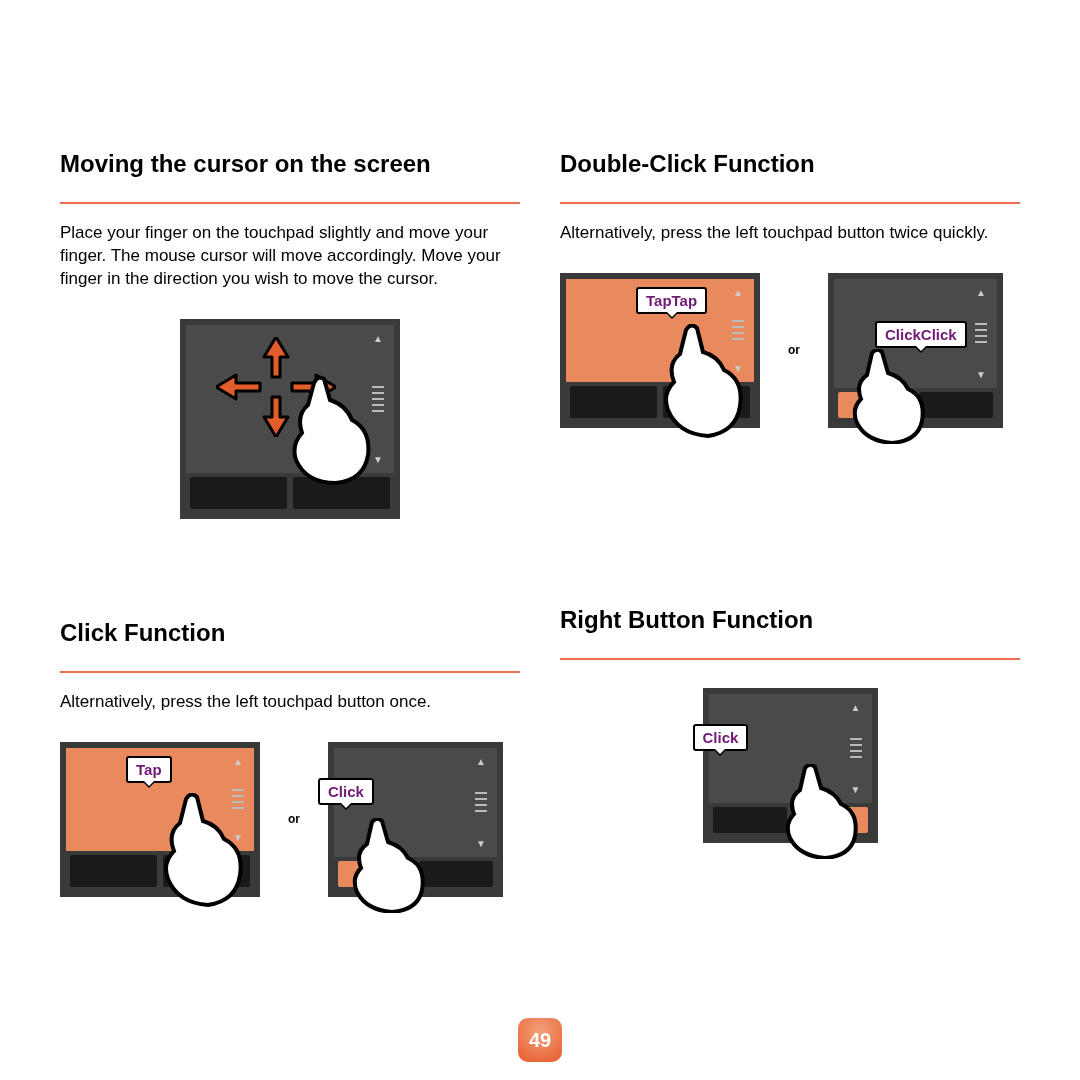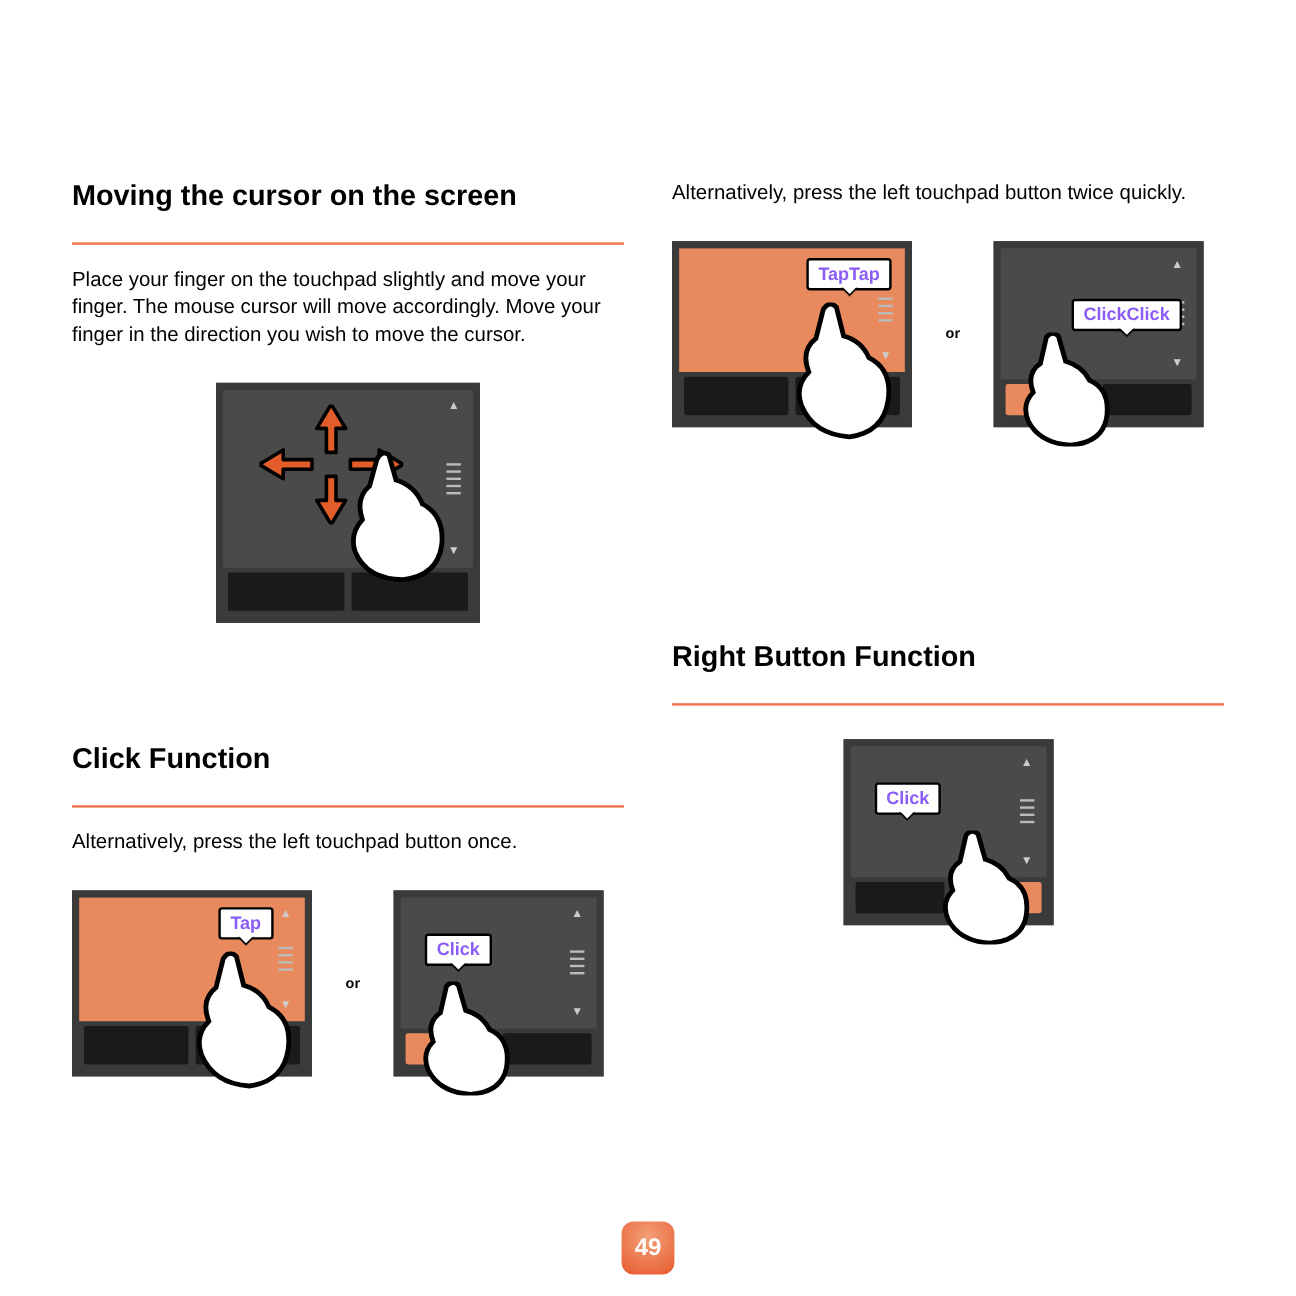--- a/index.html
+++ b/index.html
@@ -118,38 +118,37 @@
   .touchpad.small .hand.click-right { left: 70px; top: 70px; width: 85px; height: 95px; }
   
   .bubble {
     position: absolute;
     background: #fff;
     border: 2px solid #000;
     border-radius: 3px;
     padding: 3px 8px;
     font-size: 15px;
     font-weight: bold;
-    color: #8b5cf6;
+    color: #701a75;
     white-space: nowrap;
-    margin-left: 36px;
   }
   .bubble::after {
     content: "";
     position: absolute;
     left: 50%;
     bottom: -12px;
     transform: translateX(-50%);
     border: 7px solid transparent;
     border-top-color: #fff;
     filter: drop-shadow(0 2px 0 #000);
   }
-  .bubble.tap1 { left: 80px; top: 8px; }
+  .bubble.tap1 { left: 60px; top: 8px; }
   .bubble.click1 { left: -16px; top: 30px; }
   .bubble.taptap { left: 70px; top: 8px; }
-  .bubble.clickclick { left: 23px; top: 42px; }
+  .bubble.clickclick { left: 41px; top: 42px; }
   .bubble.click-right { left: -16px; top: 30px; }
   
   .page-pill {
     position: absolute;
     bottom: 18px;
     left: 50%;
     transform: translateX(-50%);
     width: 44px; height: 44px;
     background: radial-gradient(circle at 50% 30%, #f2a078, #e85a2e);
     border-radius: 10px;
@@ -264,20 +263,21 @@
             </svg>
           </div>
         </div>
       </div>
     </div>
   </div>
 
   <div class="col">
 
     <div class="section">
+      <h2>Double-Click Function</h2>
       <p>Alternatively, press the left touchpad button twice quickly.</p>
       <div class="illus-area left">
 
         <div class="touchpad" style="width:200px;height:155px">
           <div class="pad orange">
             <div class="scroll-strip">
               <span>▲</span>
                 <div class="lines">
                   <span></span>
                   <span></span>

